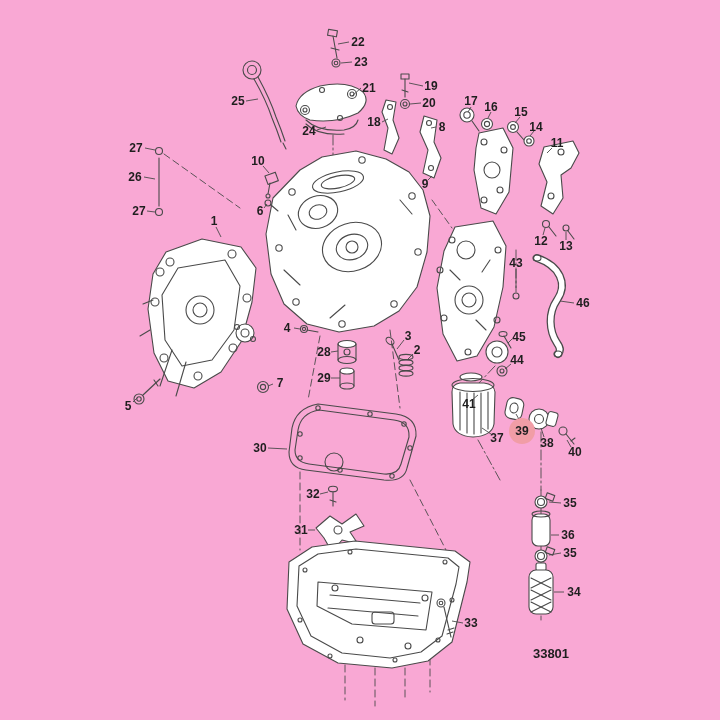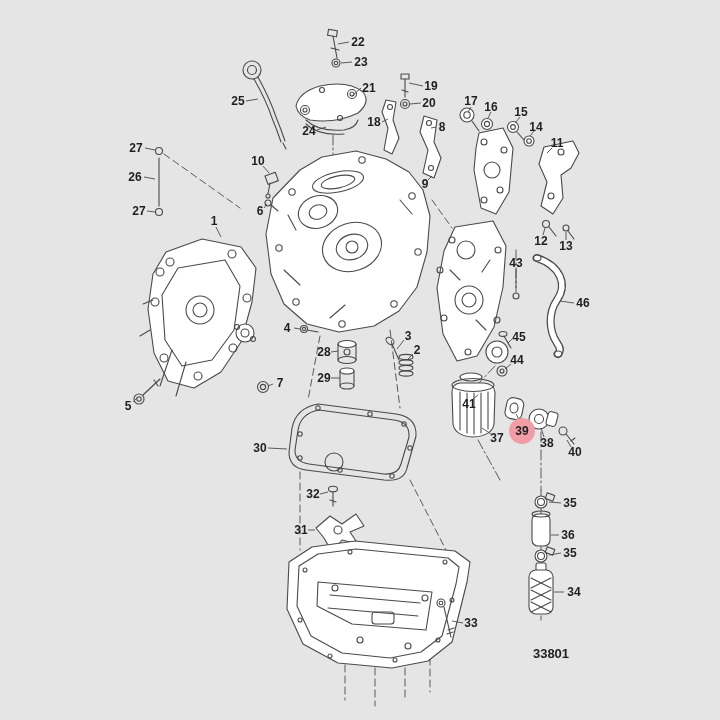--- a/index.html
+++ b/index.html
@@ -1,16 +1,16 @@
 <!DOCTYPE html>
 <html><head>
 <meta charset="utf-8">
 <style>
   html,body{margin:0;padding:0;background:#fff;}
-  #canvas{position:relative;width:720px;height:720px;background:#e5e5e5;overflow:hidden;
+  #canvas{position:relative;width:720px;height:720px;background:#f9a8d4;overflow:hidden;
           font-family:"Liberation Sans",sans-serif;}
   svg{display:block;}
   #artwork path,#artwork line,#artwork circle,#artwork ellipse,#artwork rect,#artwork polyline{
     stroke:#4a4a4a;fill:none;stroke-width:1.1;stroke-linejoin:round;stroke-linecap:round;vector-effect:none;}
   #artwork .solid{fill:#ffffff;}
   #artwork .dash{stroke-dasharray:7 4;stroke-width:.9;}
   #artwork .dashdot{stroke-dasharray:10 3 2 3;stroke-width:.9;}
   #artwork .thick{stroke-width:8;}
   #artwork .thickw{stroke:#ffffff;stroke-width:5.5;}
   .callout{font:700 12px "Liberation Sans",sans-serif;fill:#1f1f1f;text-anchor:middle;dominant-baseline:central;cursor:pointer;}

